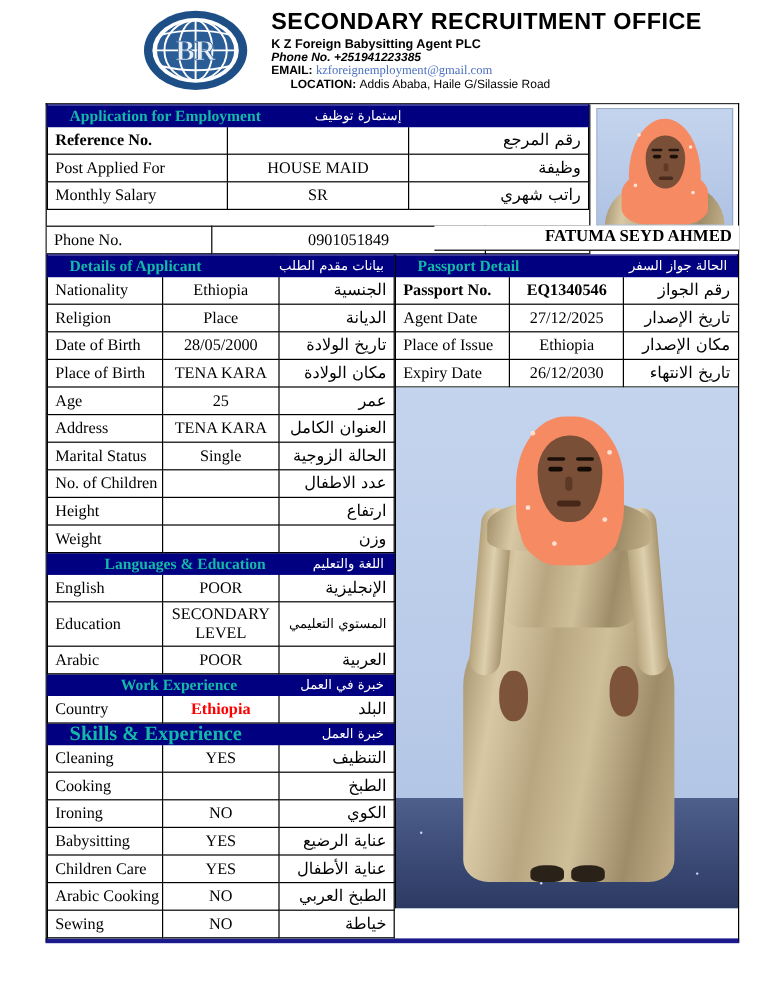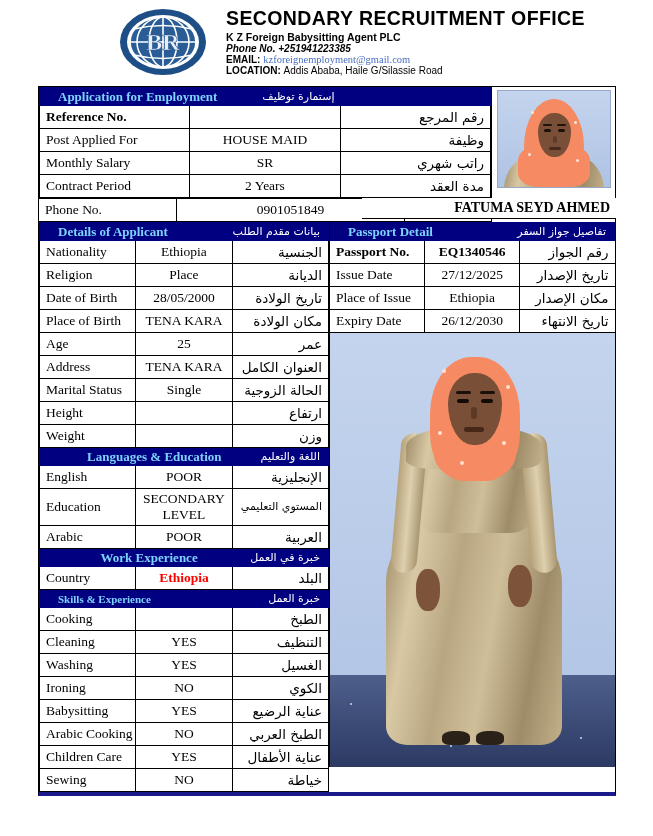--- a/index.html
+++ b/index.html
@@ -45,21 +45,21 @@
     left: 226px;
     font-family: "Liberation Sans", sans-serif;
     font-size: 10px;
     font-weight: bold;
     white-space: nowrap;
     color: #000;
   }
   .hdr-l1 { top: 31px; font-size: 10.5px; }
   .hdr-l2 { top: 43px; font-style: italic; }
   .hdr-l3 { top: 54px; }
-  .hdr-l4 { top: 65px; }
+  .hdr-l4 { top: 65px; margin-left: 16px; }
   .hdr-val-normal { font-weight: normal; font-family: "Liberation Sans", sans-serif; }
   .email-link { color: #4a6fbf; font-family: "Liberation Serif", serif; font-weight: normal; font-size: 10.5px;}
 
   
   .form {
     position: absolute;
     left: 38px; top: 86px;
     width: 578px;
     border: 1px solid #000;
     box-sizing: border-box;
@@ -91,21 +91,21 @@
     display: flex;
     align-items: center;
     justify-content: space-between;
     padding: 0 8px;
     height: 17px;
   }
   .sec-head-en {
     font-family: "Liberation Serif", serif;
     font-weight: bold;
     font-size: 13px;
-    color: #7dd3fc;
+    color: #14b8a6;
     flex: 0 0 auto;
     padding-left: 10px;
   }
   .sec-head-en.centered { margin: 0 auto; padding-left: 0; }
   .sec-head-ar {
     font-size: 11px;
     color: #ffffff;
     direction: rtl;
     font-family: "DejaVu Sans", sans-serif;
     flex: 0 0 auto;
@@ -251,25 +251,20 @@
         <tr>
           <td class="lbl">Post Applied For</td>
           <td class="val">HOUSE MAID</td>
           <td class="ar">وظيفة</td>
         </tr>
         <tr>
           <td class="lbl">Monthly Salary</td>
           <td class="val">SR</td>
           <td class="ar">راتب شهري</td>
         </tr>
-        <tr>
-          <td class="lbl">Contract Period</td>
-          <td class="val">2 Years</td>
-          <td class="ar">مدة العقد</td>
-        </tr>
       </tbody>
         </table>
     </div>
 
     <div class="topband-right">
       <div class="photo-pass">
         <div class="bg-sky"></div>
 
         <div class="fig dress" style="left:6px; top:62px; width:100px; height:36px; border-radius:42px 42px 0 0;"></div>
 
@@ -355,20 +350,25 @@
           <td class="lbl">Address</td>
           <td class="val">TENA KARA</td>
           <td class="ar">العنوان الكامل</td>
         </tr>
         <tr>
           <td class="lbl">Marital Status</td>
           <td class="val">Single</td>
           <td class="ar">الحالة الزوجية</td>
         </tr>
         <tr>
+          <td class="lbl">No. of Children</td>
+          <td class="val"></td>
+          <td class="ar">عدد الاطفال</td>
+        </tr>
+        <tr>
           <td class="lbl">Height</td>
           <td class="val"></td>
           <td class="ar">ارتفاع</td>
         </tr>
         <tr>
           <td class="lbl">Weight</td>
           <td class="val"></td>
           <td class="ar">وزن</td>
         </tr>
 
@@ -406,87 +406,82 @@
         </tr>
         <tr>
           <td class="lbl">Country</td>
           <td class="val val-red">Ethiopia</td>
           <td class="ar">البلد</td>
         </tr>
 
         <tr>
           <td class="sec-head" colspan="3">
             <div class="sec-head-inner">
-              <span class="sec-head-en" style="font-size:11px">Skills &amp; Experience</span>
+              <span class="sec-head-en" style="font-size:17px">Skills &amp; Experience</span>
               <span class="sec-head-ar pushed">خبرة العمل</span>
             </div>
           </td>
         </tr>
         <tr>
+          <td class="lbl">Cleaning</td>
+          <td class="val">YES</td>
+          <td class="ar">التنظيف</td>
+        </tr>
+        <tr>
           <td class="lbl" style="width:90px">Cooking</td>
           <td class="val" style="width:120px"></td>
           <td class="ar">الطبخ</td>
         </tr>
         <tr>
-          <td class="lbl">Cleaning</td>
-          <td class="val">YES</td>
-          <td class="ar">التنظيف</td>
-        </tr>
-        <tr>
-          <td class="lbl">Washing</td>
-          <td class="val">YES</td>
-          <td class="ar">الغسيل</td>
-        </tr>
-        <tr>
           <td class="lbl">Ironing</td>
           <td class="val">NO</td>
           <td class="ar">الكوي</td>
         </tr>
         <tr>
           <td class="lbl">Babysitting</td>
           <td class="val">YES</td>
           <td class="ar">عناية الرضيع</td>
         </tr>
         <tr>
+          <td class="lbl">Children Care</td>
+          <td class="val">YES</td>
+          <td class="ar">عناية الأطفال</td>
+        </tr>
+        <tr>
           <td class="lbl">Arabic Cooking</td>
           <td class="val">NO</td>
           <td class="ar">الطبخ العربي</td>
-        </tr>
-        <tr>
-          <td class="lbl">Children Care</td>
-          <td class="val">YES</td>
-          <td class="ar">عناية الأطفال</td>
         </tr>
         <tr>
           <td class="lbl">Sewing</td>
           <td class="val">NO</td>
           <td class="ar">خياطة</td>
         </tr>
       </tbody>
         </table>
     </div>
 
     <div class="midband-right">
       <table class="t">
         <tbody>
             <tr>
           <td class="sec-head" colspan="3" style="border-left:none;">
             <div class="sec-head-inner">
               <span class="sec-head-en">Passport Detail</span>
-              <span class="sec-head-ar pushed">تفاصيل جواز السفر</span>
+              <span class="sec-head-ar pushed">الحالة جواز السفر</span>
             </div>
           </td>
         </tr>
         <tr>
           <td class="lbl lbl-b" style="width:88px; border-left:none;">Passport No.</td>
           <td class="val val-b" style="width:118px">EQ1340546</td>
           <td class="ar" style="border-right:none;">رقم الجواز</td>
         </tr>
         <tr>
-          <td class="lbl" style="border-left:none;">Issue Date</td>
+          <td class="lbl" style="border-left:none;">Agent Date</td>
           <td class="val">27/12/2025</td>
           <td class="ar" style="border-right:none;">تاريخ الإصدار</td>
         </tr>
         <tr>
           <td class="lbl" style="border-left:none;font-family:Liberation Serif, serif;">Place of Issue</td>
           <td class="val">Ethiopia</td>
           <td class="ar" style="border-right:none;">مكان الإصدار</td>
         </tr>
         <tr>
           <td class="lbl" style="border-left:none;">Expiry Date</td>

